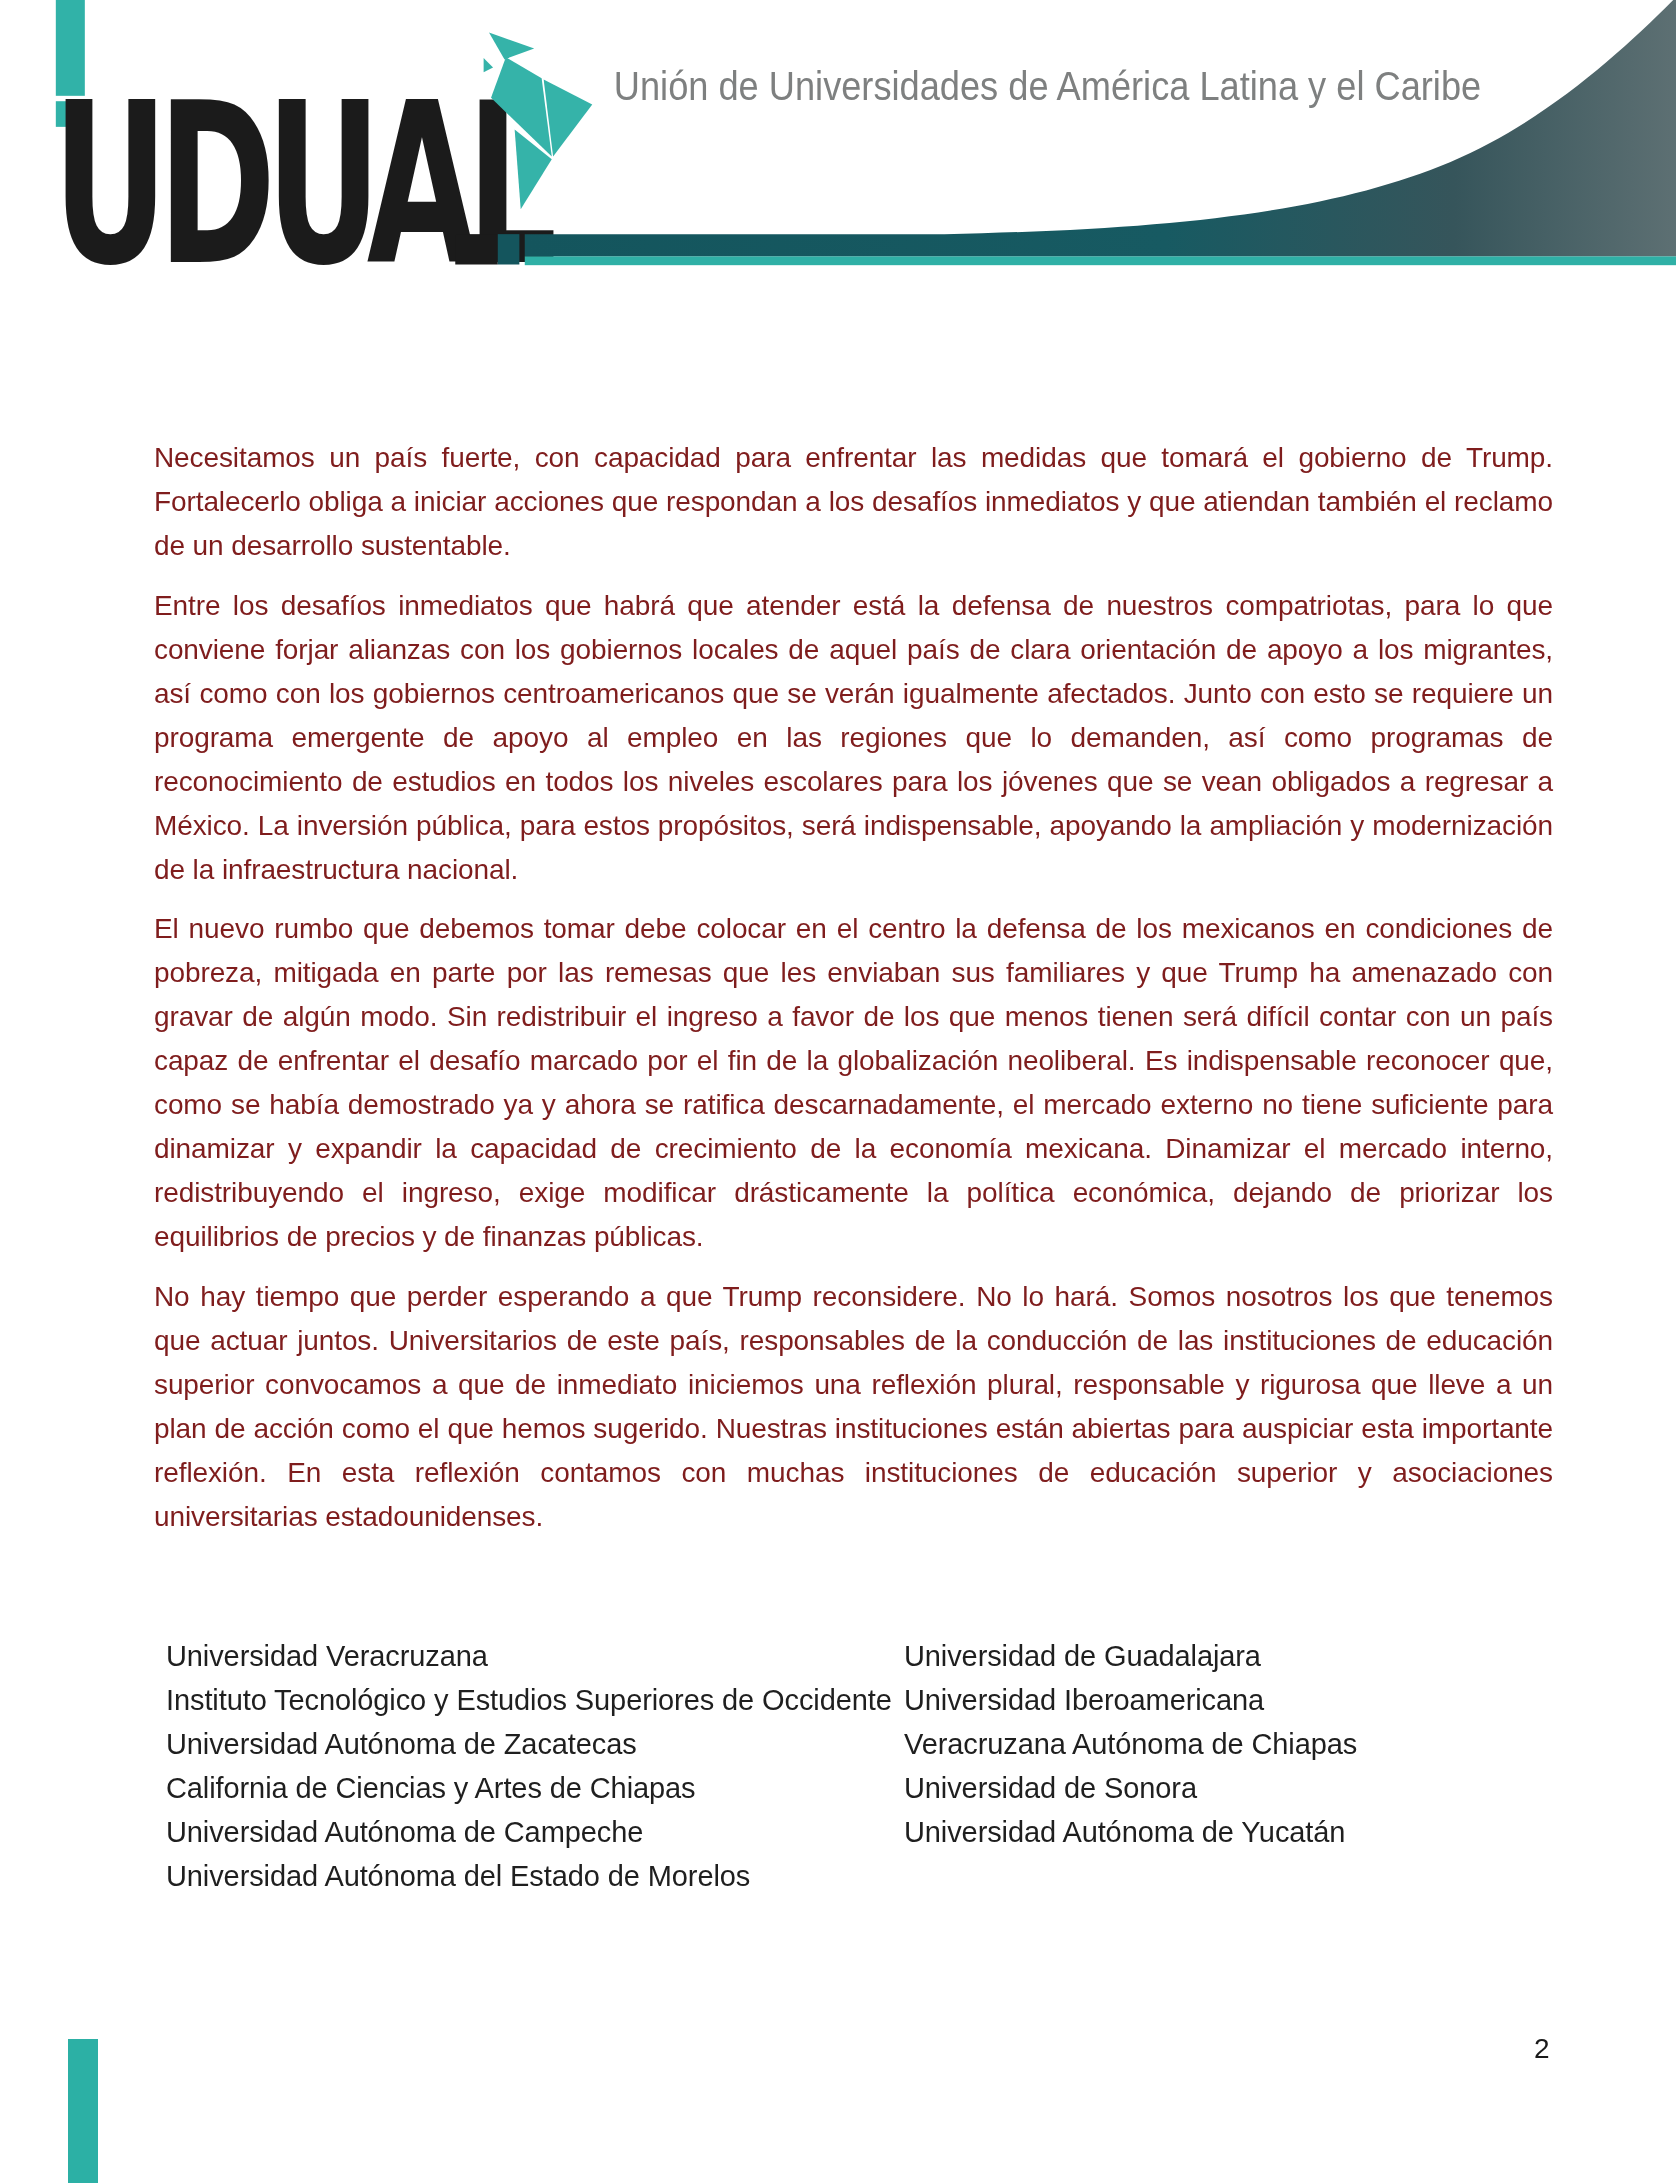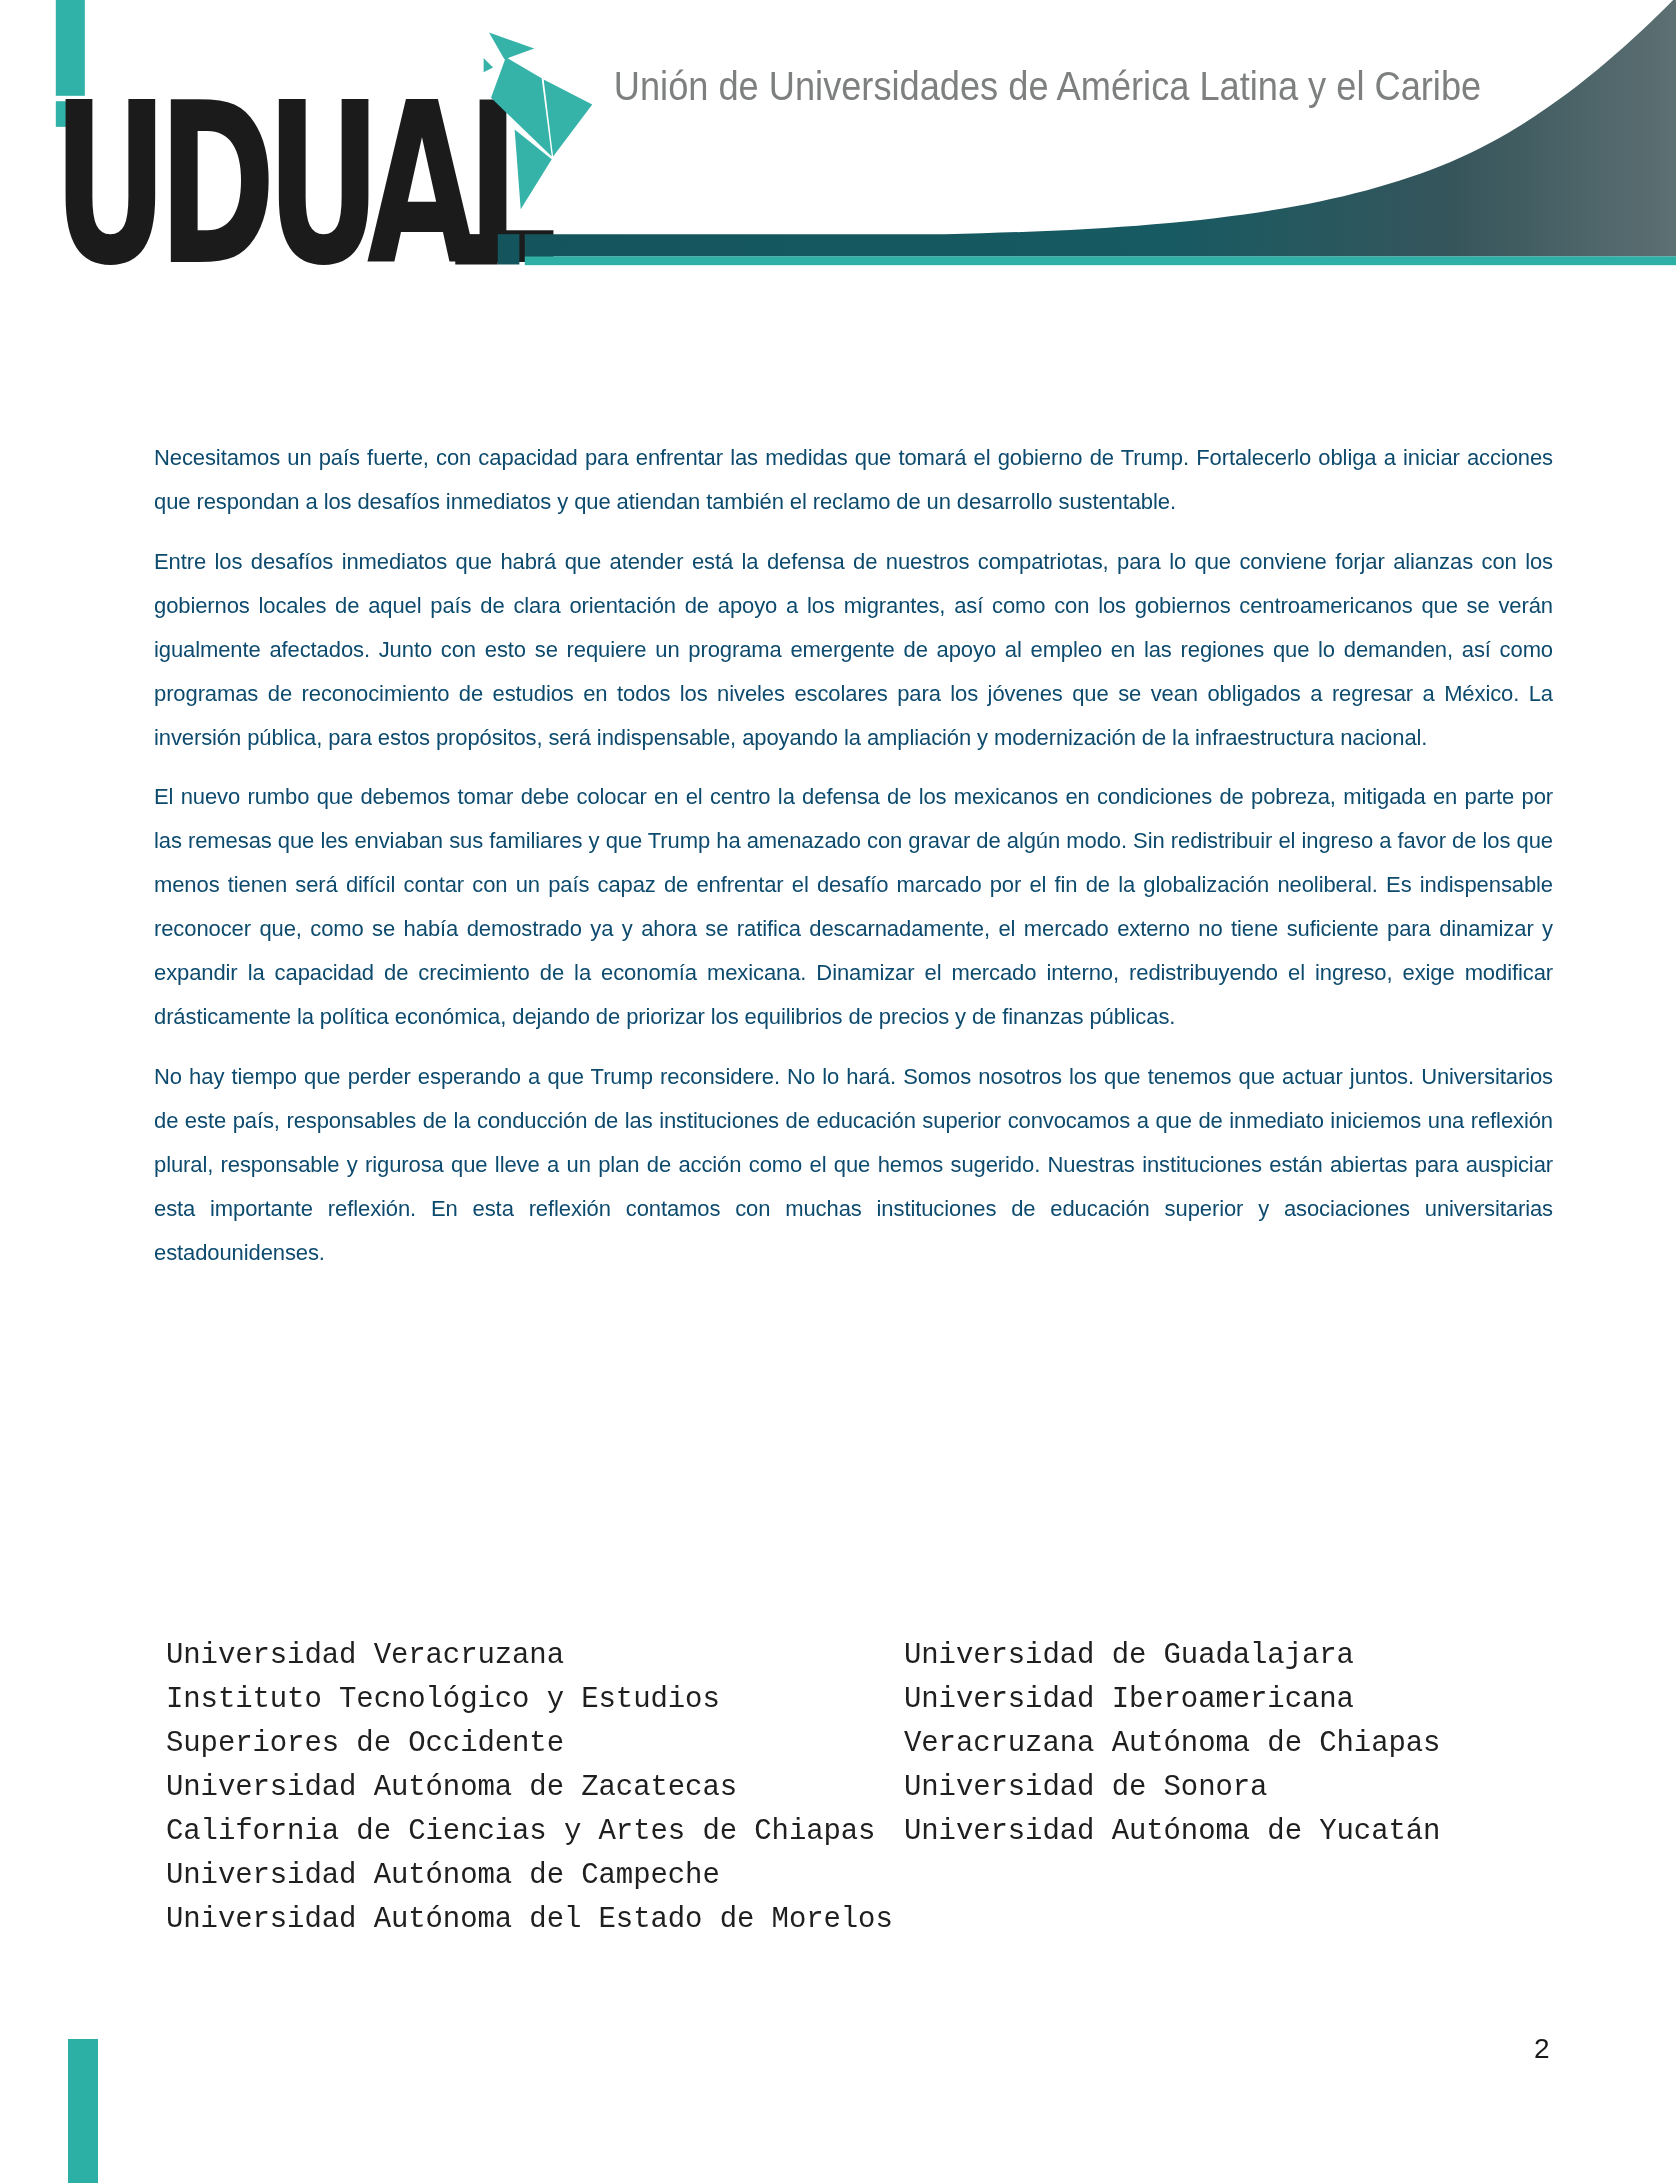--- a/index.html
+++ b/index.html
@@ -18,38 +18,38 @@
   }
   .udual-logo-svgtext{
     font-family:"DejaVu Sans",sans-serif;
     font-weight:bold;
     letter-spacing:-24px;
   }
   .body-text{
     position:absolute;
     left:142px;top:436px;
     width:1399px;
-    font-size:22px;
+    font-size:28px;
     line-height:44px;
     letter-spacing:-0.1px;
-    color:#0c4a6e;
+    color:#7f1d1d;
   }
   .body-text p{
     margin:0 0 15.5px 0;
     text-align:justify;
   }
   .uni-columns{
     position:absolute;
     top:1634px;left:0;width:1676px;
     font-size:29px;
     line-height:44px;
     letter-spacing:-0.1px;
     color:#1f1f1f;
   }
-  .uni-col{position:absolute;top:0;margin:0;padding:0;list-style:none;font-family:Liberation Mono, monospace;}
+  .uni-col{position:absolute;top:0;margin:0;padding:0;list-style:none;}
   .uni-col.left{left:154px;width:730px;}
   .uni-col.right{left:892px;width:744px;}
   .page-number{
     position:absolute;
     left:1522px;top:2033px;
     font-size:28px;
     color:#1a1a1a;
   }
   .footer-bar{
     position:absolute;

